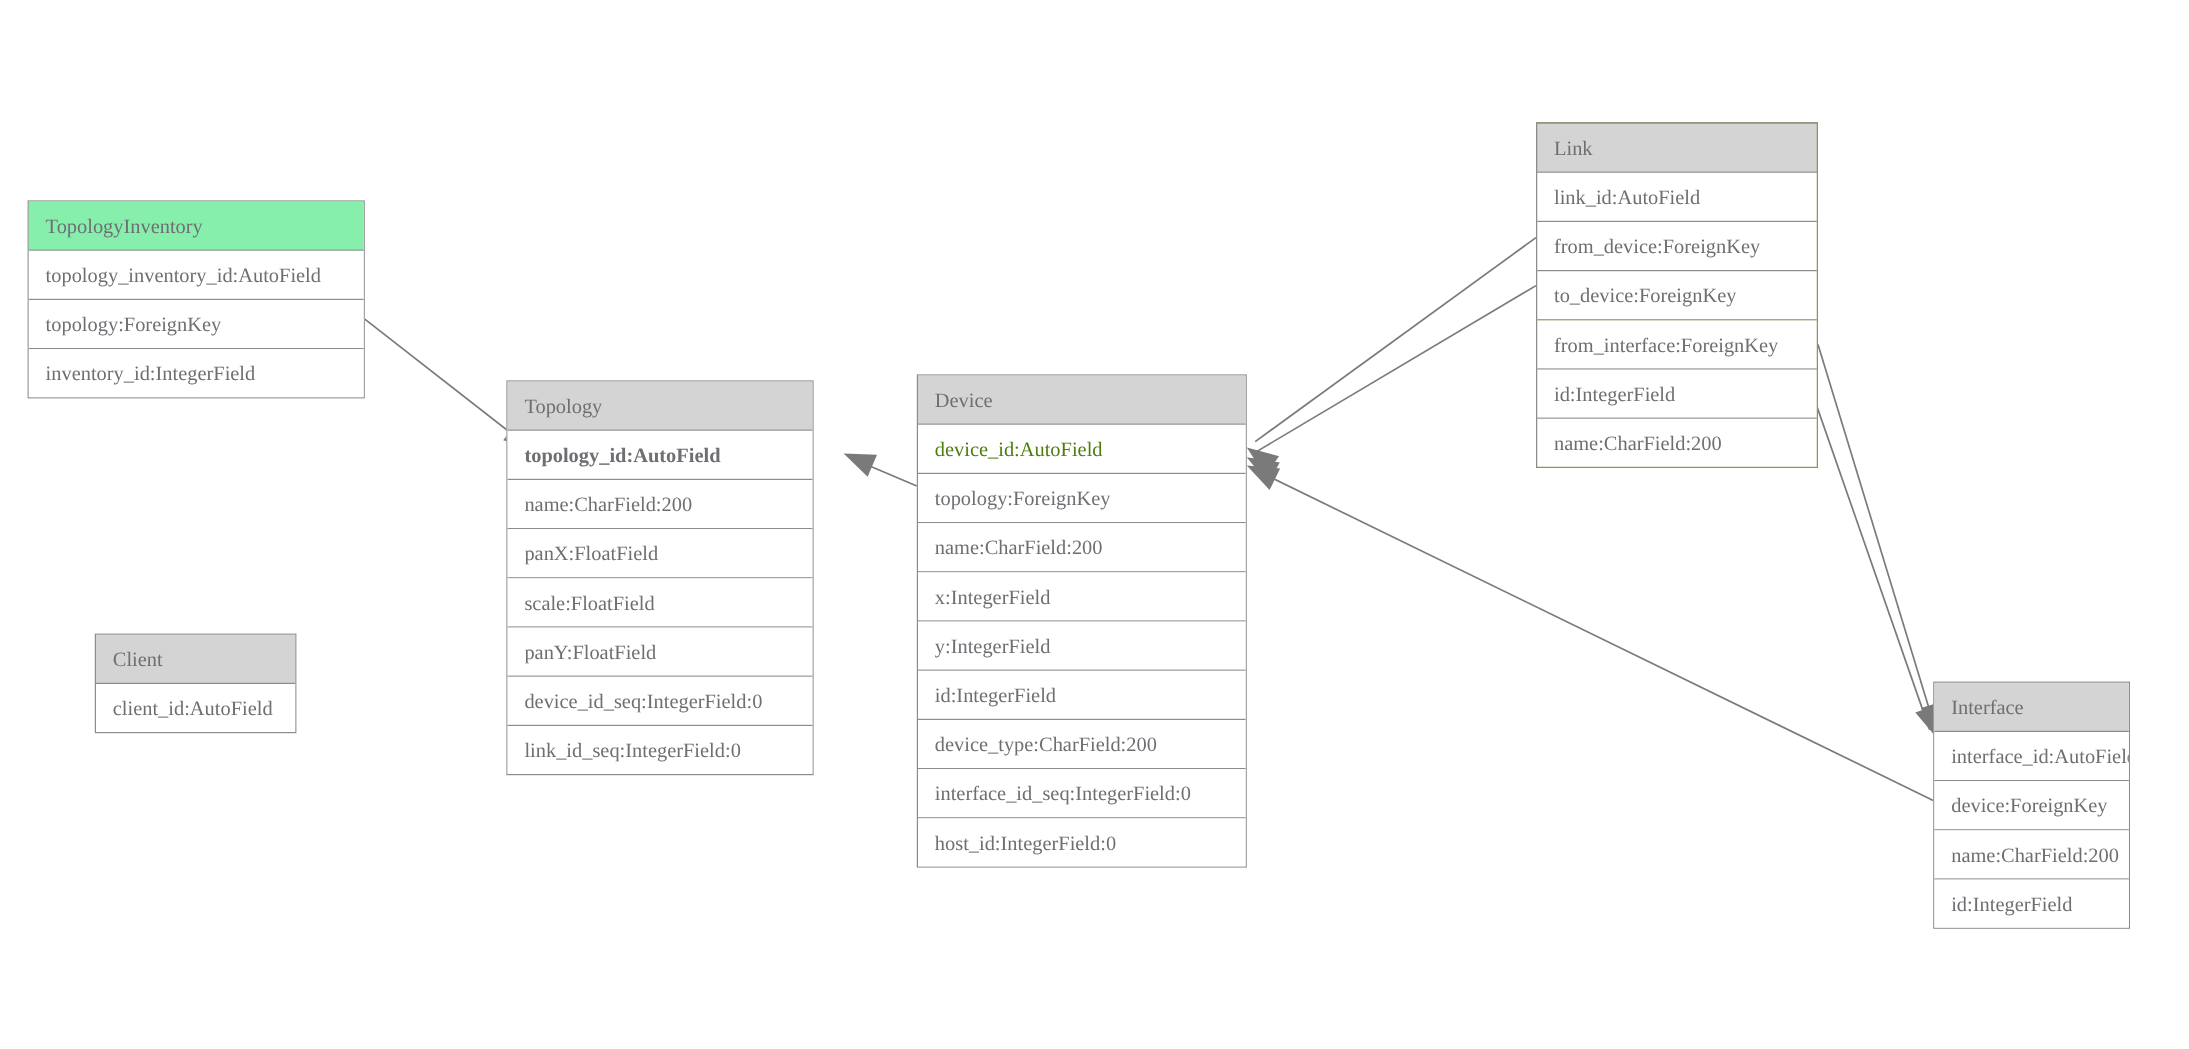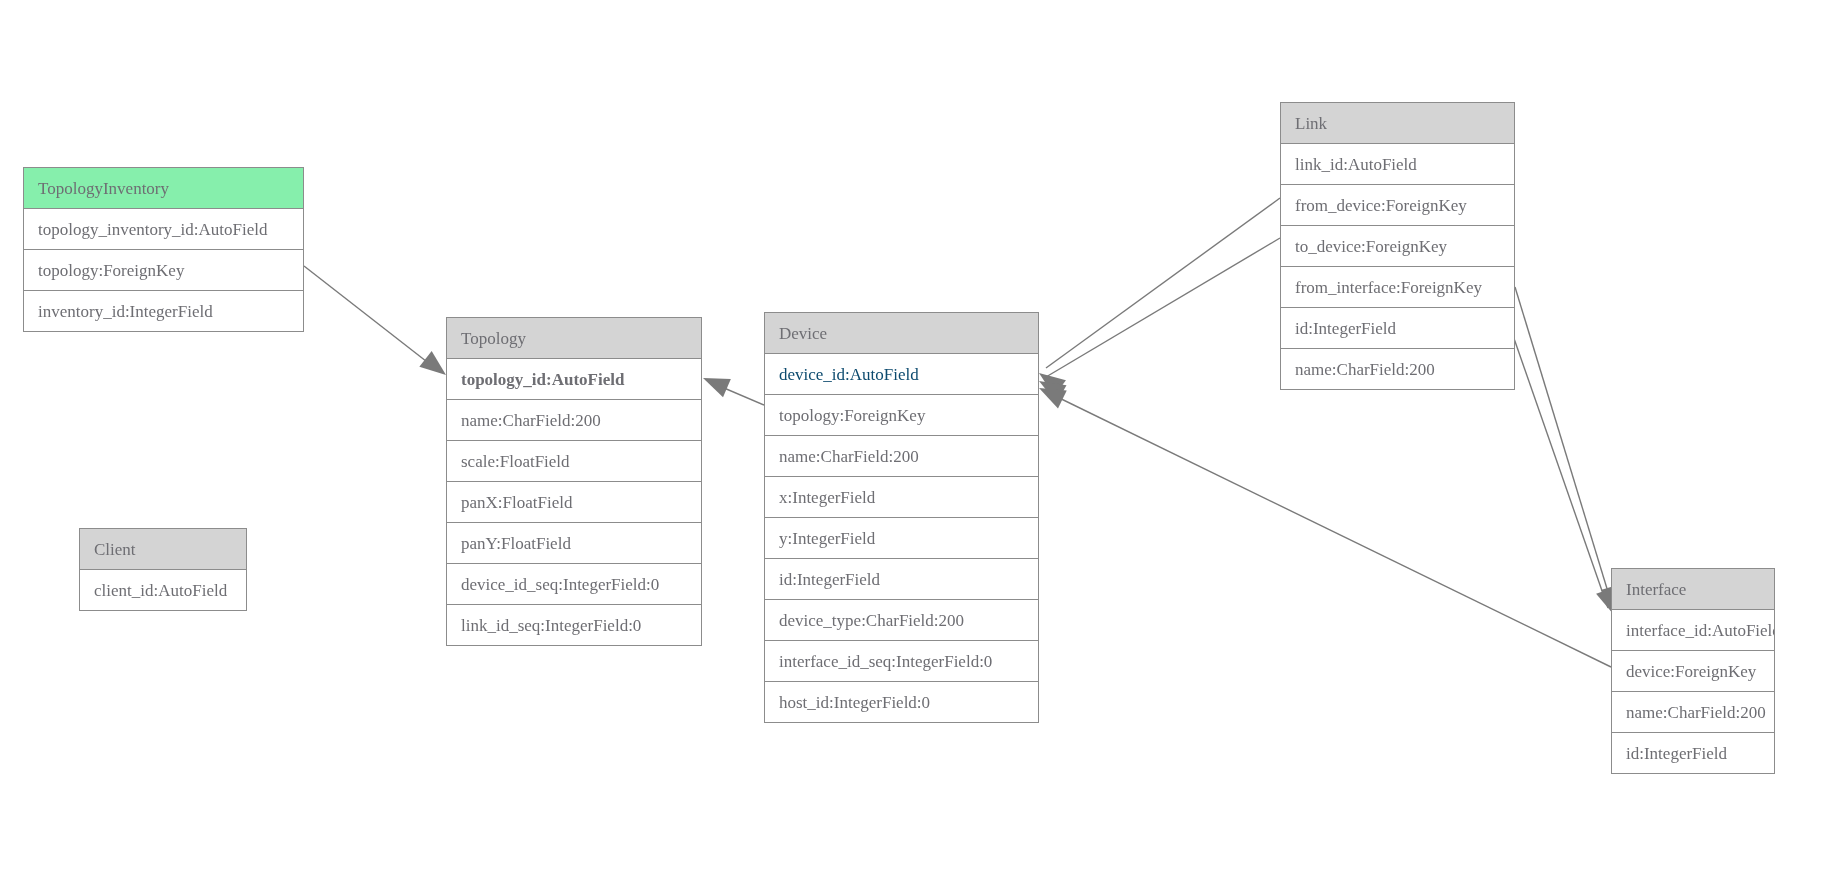--- a/index.html
+++ b/index.html
@@ -104,36 +104,36 @@
           <li class="attr" style="color: rgb(110, 110, 115); border-bottom-color: rgb(140, 140, 140);">topology:ForeignKey</li>
           <li class="attr" style="color: rgb(110, 110, 115); border-bottom-color: rgb(140, 140, 140);">inventory_id:IntegerField</li>
         </ul>
       </div>
       <div class="entity" style="left: 79px; top: 528px; width: 168px; border-color: rgb(140, 140, 140); background: rgb(255, 255, 255);">
         <div class="entity-title" style="background: rgb(212, 212, 212); border-bottom-color: rgb(140, 140, 140); color: rgb(110, 110, 115);">Client</div>
         <ul class="attr-list">
           <li class="attr" style="color: rgb(110, 110, 115); border-bottom-color: rgb(140, 140, 140);">client_id:AutoField</li>
         </ul>
       </div>
-      <div class="entity" style="left: 446px; top: 317px; width: 256px; border-color: rgb(140, 140, 140); background: rgb(255, 255, 255);">
+      <div class="entity" style="left: 422px; top: 317px; width: 256px; border-color: rgb(140, 140, 140); background: rgb(255, 255, 255);">
         <div class="entity-title" style="background: rgb(212, 212, 212); border-bottom-color: rgb(140, 140, 140); color: rgb(110, 110, 115);">Topology</div>
         <ul class="attr-list">
           <li class="attr" style="color: rgb(110, 110, 115); border-bottom-color: rgb(140, 140, 140); font-weight: bold;">topology_id:AutoField</li>
           <li class="attr" style="color: rgb(110, 110, 115); border-bottom-color: rgb(140, 140, 140);">name:CharField:200</li>
+          <li class="attr" style="color: rgb(110, 110, 115); border-bottom-color: rgb(140, 140, 140);">panX:FloatField</li>
           <li class="attr" style="color: rgb(110, 110, 115); border-bottom-color: rgb(140, 140, 140);">scale:FloatField</li>
-          <li class="attr" style="color: rgb(110, 110, 115); border-bottom-color: rgb(140, 140, 140);">panX:FloatField</li>
           <li class="attr" style="color: rgb(110, 110, 115); border-bottom-color: rgb(140, 140, 140);">panY:FloatField</li>
           <li class="attr" style="color: rgb(110, 110, 115); border-bottom-color: rgb(140, 140, 140);">device_id_seq:IntegerField:0</li>
           <li class="attr" style="color: rgb(110, 110, 115); border-bottom-color: rgb(140, 140, 140);">link_id_seq:IntegerField:0</li>
         </ul>
       </div>
       <div class="entity" style="left: 764px; top: 312px; width: 275px; border-color: rgb(140, 140, 140); background: rgb(255, 255, 255);">
         <div class="entity-title" style="background: rgb(212, 212, 212); border-bottom-color: rgb(140, 140, 140); color: rgb(110, 110, 115);">Device</div>
         <ul class="attr-list">
-          <li class="attr" style="color: #0c4a6e; border-bottom-color: rgb(140, 140, 140);">device_id:AutoField</li>
+          <li class="attr" style="color: #4d7c0f; border-bottom-color: rgb(140, 140, 140);">device_id:AutoField</li>
           <li class="attr" style="color: rgb(110, 110, 115); border-bottom-color: rgb(140, 140, 140);">topology:ForeignKey</li>
           <li class="attr" style="color: rgb(110, 110, 115); border-bottom-color: rgb(140, 140, 140);">name:CharField:200</li>
           <li class="attr" style="color: rgb(110, 110, 115); border-bottom-color: rgb(140, 140, 140);">x:IntegerField</li>
           <li class="attr" style="color: rgb(110, 110, 115); border-bottom-color: rgb(140, 140, 140);">y:IntegerField</li>
           <li class="attr" style="color: rgb(110, 110, 115); border-bottom-color: rgb(140, 140, 140);">id:IntegerField</li>
           <li class="attr" style="color: rgb(110, 110, 115); border-bottom-color: rgb(140, 140, 140);">device_type:CharField:200</li>
           <li class="attr" style="color: rgb(110, 110, 115); border-bottom-color: rgb(140, 140, 140);">interface_id_seq:IntegerField:0</li>
           <li class="attr" style="color: rgb(110, 110, 115); border-bottom-color: rgb(140, 140, 140);">host_id:IntegerField:0</li>
         </ul>
       </div>

